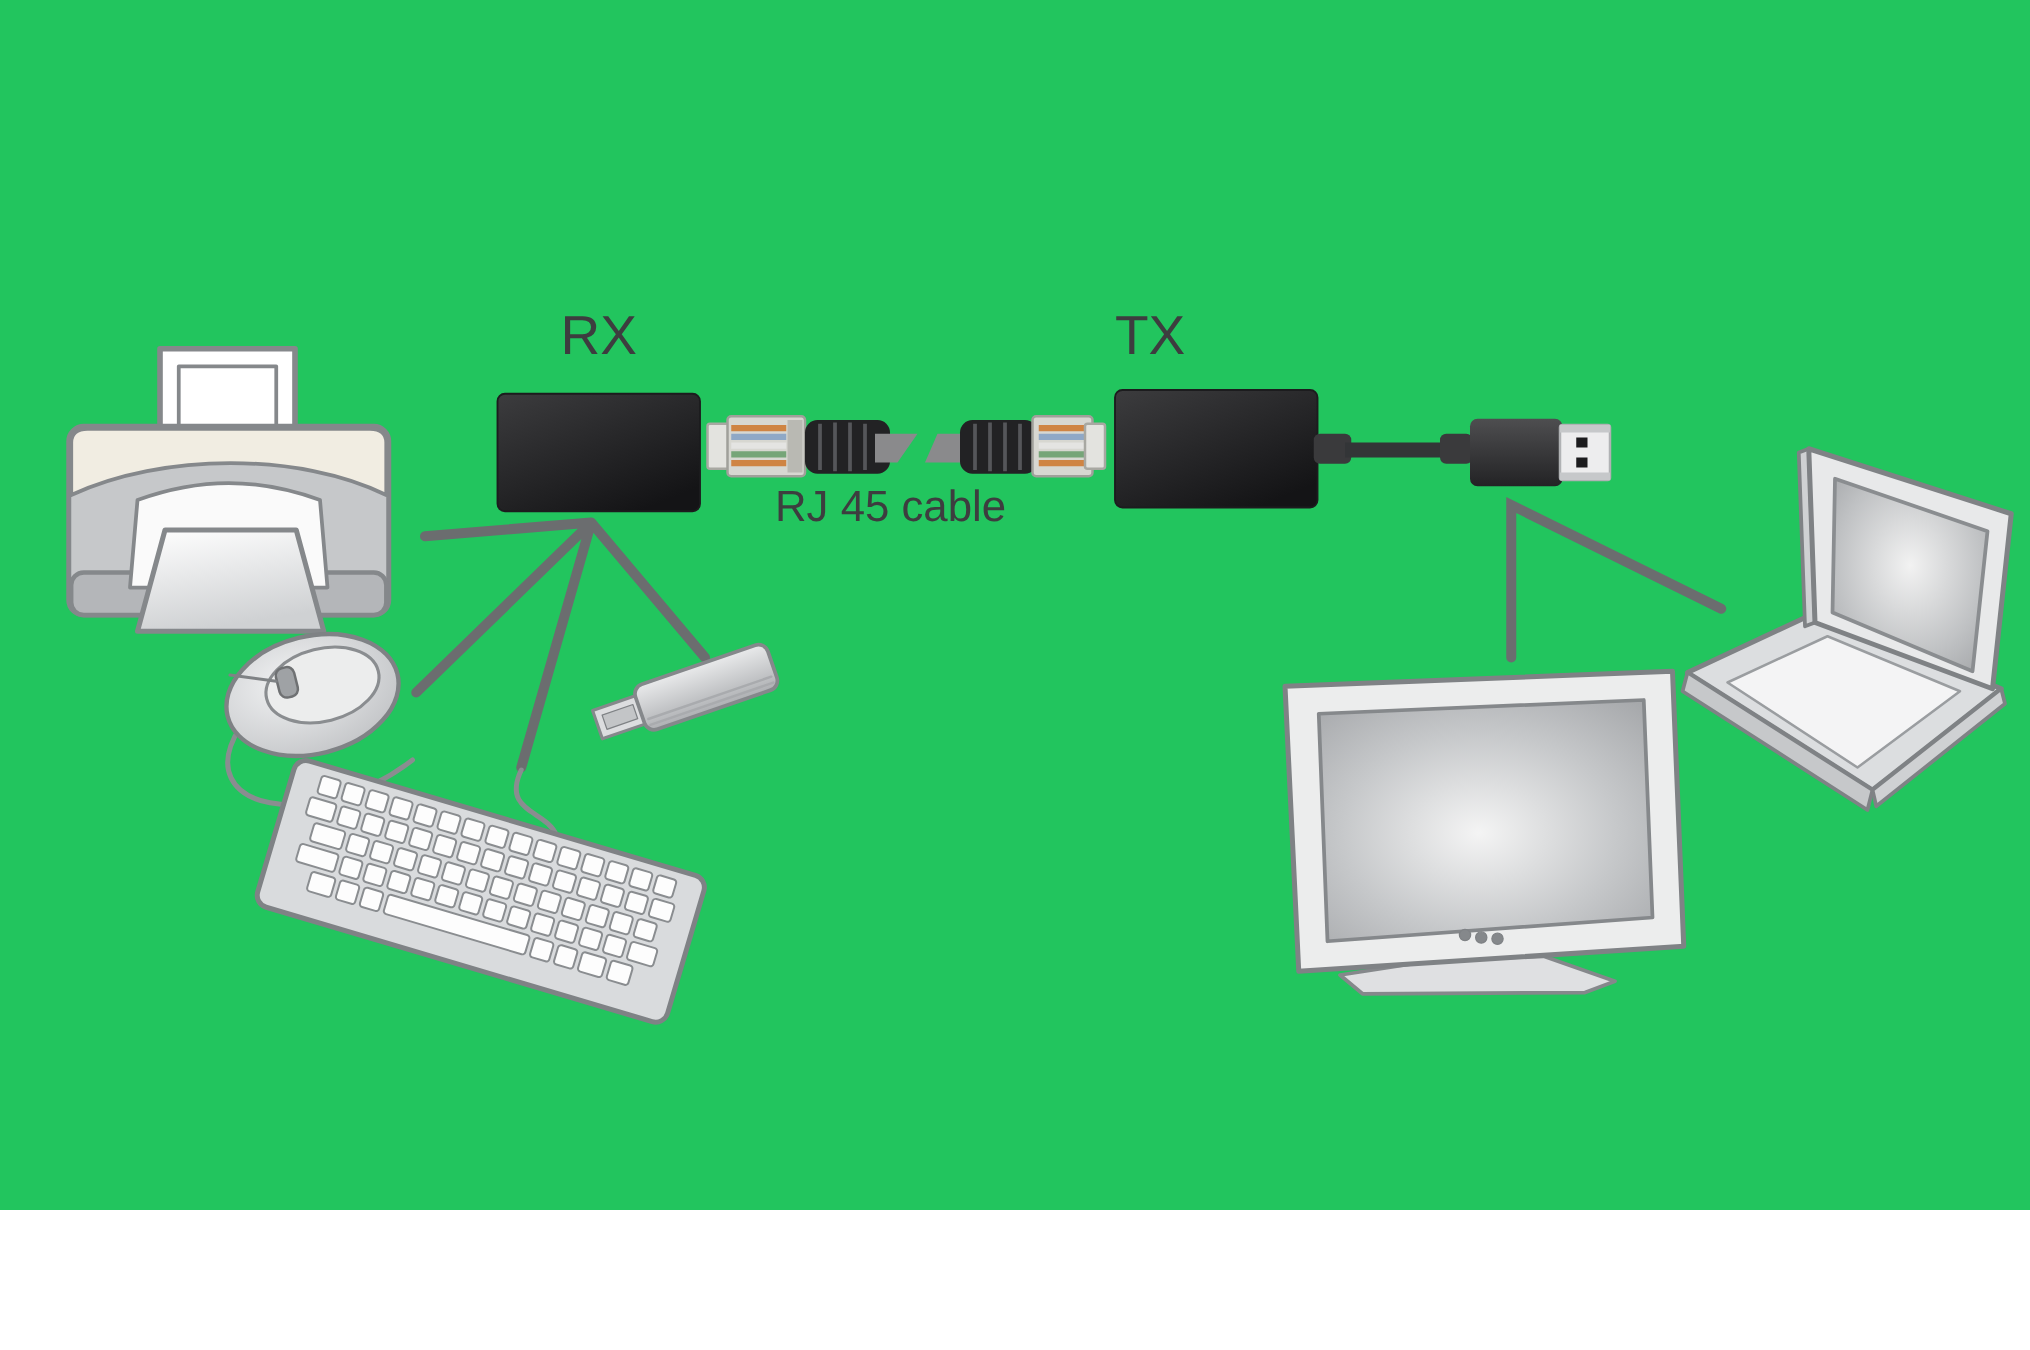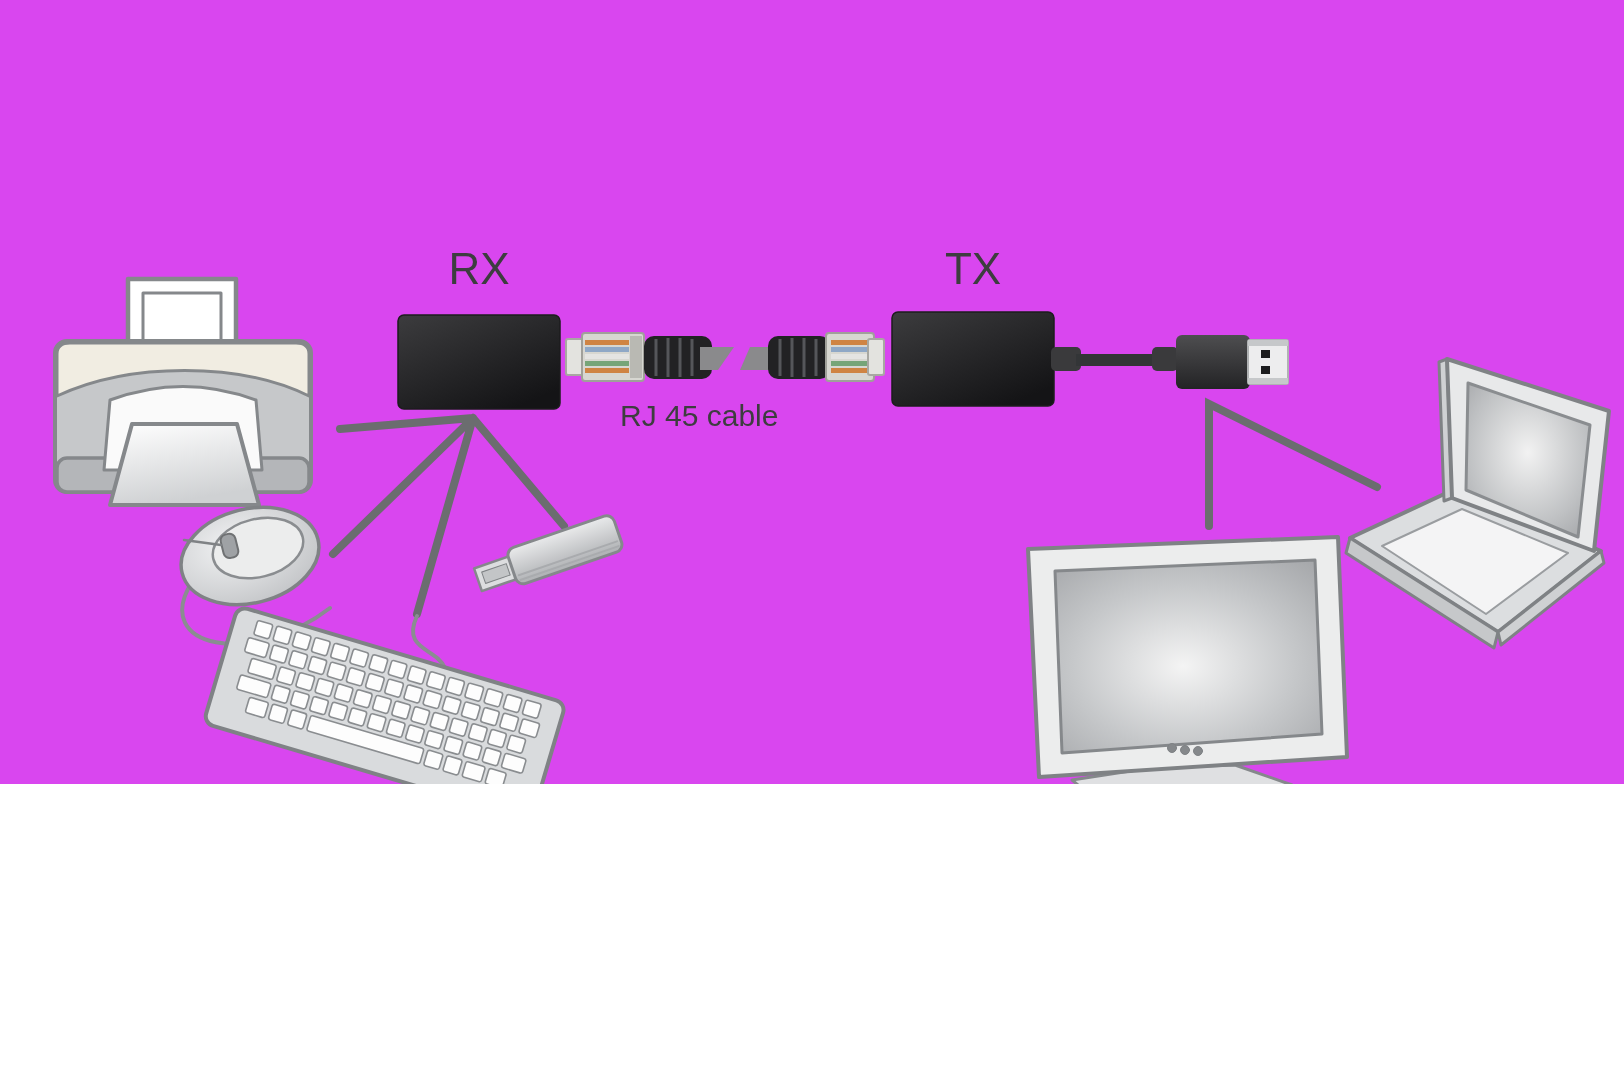--- a/index.html
+++ b/index.html
@@ -1,22 +1,22 @@
 <!DOCTYPE html>
 <html><head>
 <meta charset="utf-8">
 <style>
   html,body{margin:0;padding:0;overflow:hidden;background:#ffffff;}
-  #stage{position:relative;width:1624px;height:784px;background:#d946ef;
+  #stage{position:relative;width:1624px;height:968px;background:#22c55e;
          font-family:"Liberation Sans",sans-serif;}
   #artwork{position:absolute;left:0;top:0;}
   .label{position:absolute;color:#3d3d3f;line-height:1.05;white-space:nowrap;}
   #rx-label{left:398px;top:246px;width:162px;text-align:center;font-size:44px;}
-  #tx-label{left:892px;top:246px;width:162px;text-align:center;font-size:44px;}
-  #cable-title{left:620px;top:388px;font-size:30px;margin-top:12px;}
+  #tx-label{left:892px;top:246px;width:162px;text-align:left;font-size:44px;}
+  #cable-title{left:620px;top:388px;font-size:35px;}
   #cable-subtitle{left:618px;top:442px;font-size:27px;}
   #kb-keys rect{fill:#fdfdfd;stroke:#8a8d90;stroke-width:1.6;}
   .sketch{stroke:#7f8285;stroke-linejoin:round;stroke-linecap:round;}
 </style>
 </head>
 <body>
 
 <div id="stage">
 
   <svg id="artwork" width="1624" height="1080" viewBox="0 0 1624 1080">

